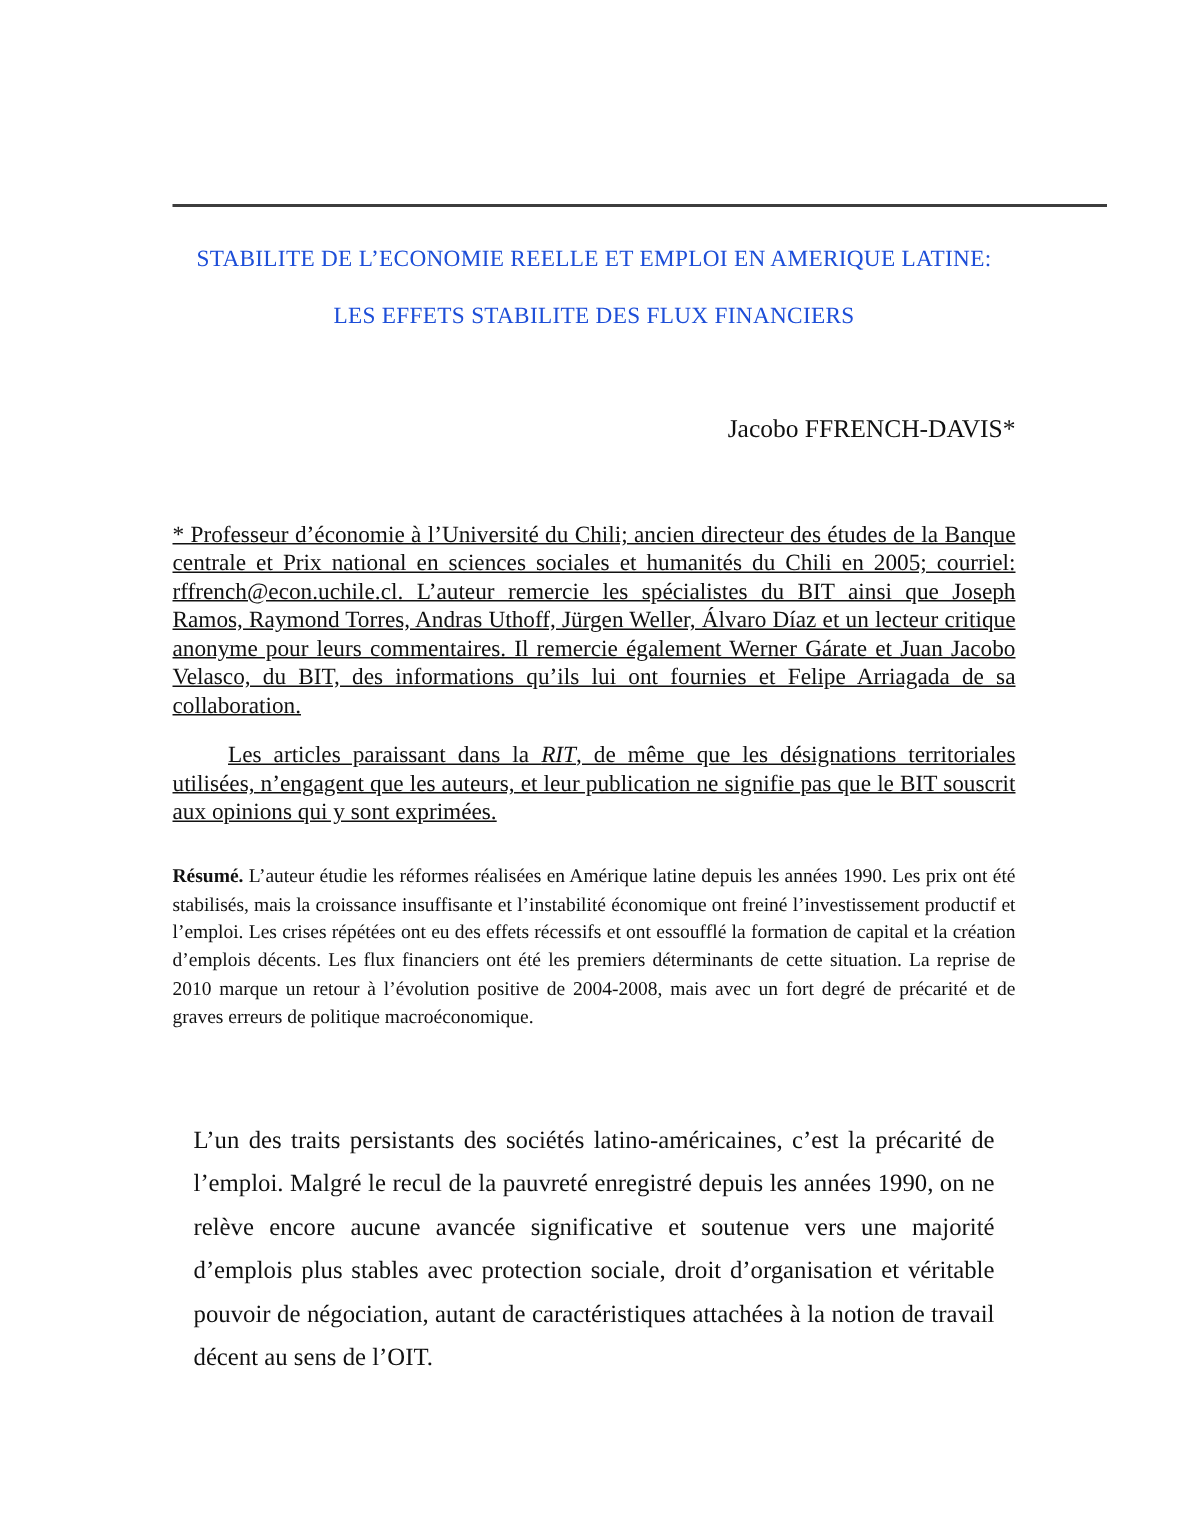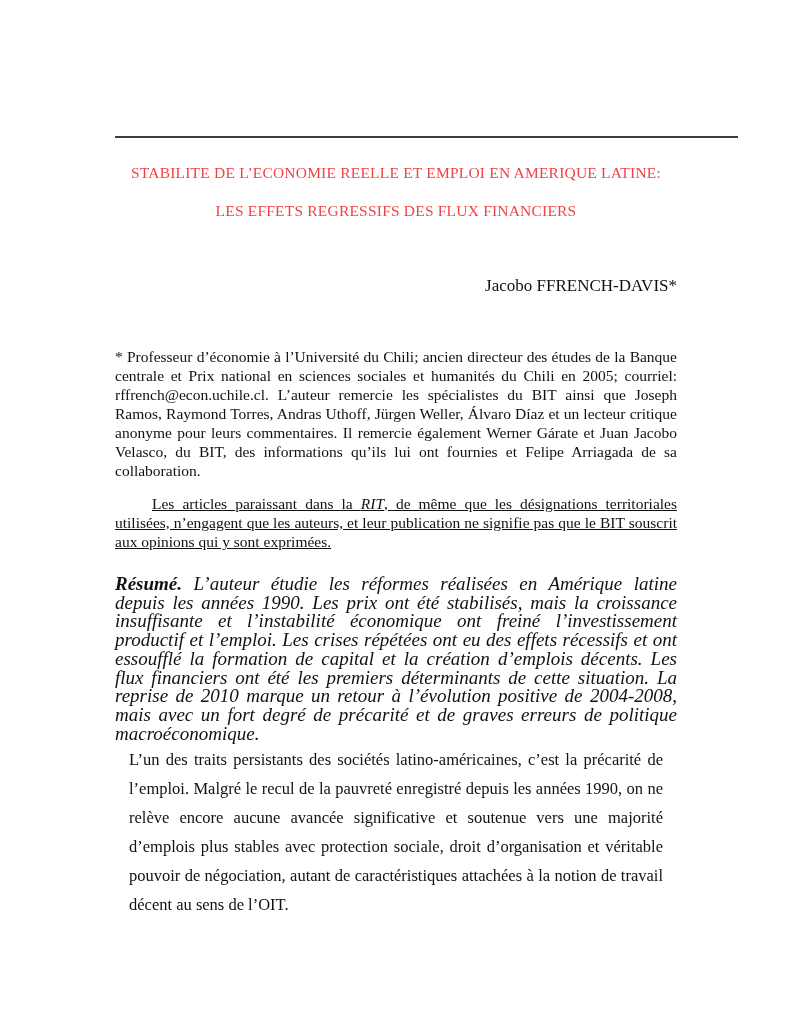--- a/index.html
+++ b/index.html
@@ -18,61 +18,60 @@
     font-size: 16px; white-space: nowrap;
   }
   .journal-line sup { font-size: 10px; vertical-align: 6px; line-height: 0; }
   .rule {
     position: absolute; left: 115px; top: 136px;
     width: 623px; height: 2px; background: #3d3d3d;
   }
   .title {
     position: absolute; left: 115px; width: 562px; margin: 0;
     text-align: center; font-size: 15.5px; font-weight: 400;
-    letter-spacing: 0.2px; color: #ef4444;
+    letter-spacing: 0.2px; color: #1d4ed8;
   }
   .title.l1 { top: 164px; }
   .title.l2 { top: 202px; }
   .author {
     position: absolute; left: 115px; top: 276px; width: 562px;
     text-align: right; font-size: 17px;
   }
   .footnote {
     position: absolute; left: 115px; top: 347px; width: 562px; margin: 0;
-    font-size: 15.5px; line-height: 19px; text-align: justify;
+    font-size: 15.5px; line-height: 19px; text-align: justify; text-decoration: underline;
   }
   .disclaimer {
     position: absolute; left: 115px; top: 494px; width: 562px; margin: 0;
     font-size: 15.5px; line-height: 19px; text-align: justify;
     text-indent: 37px;
     text-decoration: underline;
   }
   .abstract {
     position: absolute; left: 115px; top: 575px; width: 562px; margin: 0;
-    font-size: 19px; line-height: 18.7px; text-align: justify;
-    font-style: italic;
+    font-size: 13px; line-height: 18.7px; text-align: justify;
   }
   .abstract .label { font-weight: bold; }
   .bodytext {
     position: absolute; left: 115px; top: 731px; width: 562px;
     font-size: 16.5px; line-height: 29px; text-align: justify;
   }
   .bodytext p { margin: 14px; }
   .bodytext .p2 { text-indent: 37px; }
 </style>
 </head>
 <body>
 
 <div class="page">
 
 
   <div class="rule"></div>
 
   <h1 class="title l1">STABILITE DE L’ECONOMIE REELLE ET EMPLOI EN AMERIQUE LATINE:</h1>
-  <h1 class="title l2">LES EFFETS REGRESSIFS DES FLUX FINANCIERS</h1>
+  <h1 class="title l2">LES EFFETS STABILITE DES FLUX FINANCIERS</h1>
 
   <div class="author">Jacobo FFRENCH-DAVIS*</div>
 
   <p class="footnote">* Professeur d’économie à l’Université du Chili; ancien directeur des études de la Banque centrale et Prix national en sciences sociales et humanités du Chili en 2005; courriel: rffrench@econ.uchile.cl. L’auteur remercie les spécialistes du BIT ainsi que Joseph Ramos, Raymond Torres, Andras Uthoff, Jürgen Weller, Álvaro Díaz et un lecteur critique anonyme pour leurs commentaires. Il remercie également Werner Gárate et Juan Jacobo Velasco, du BIT, des informations qu’ils lui ont fournies et Felipe Arriagada de sa collaboration.</p>
 
   <p class="disclaimer"><span>Les articles paraissant dans la </span><span class="it">RIT</span><span>, de même que les désignations territoriales utilisées, n’engagent que les auteurs, et leur publication ne signifie pas que le BIT souscrit aux opinions qui y sont exprimées.</span></p>
 
   <p class="abstract"><b class="label">Résumé.</b><span> L’auteur étudie les réformes réalisées en Amérique latine depuis les années 1990. Les prix ont été stabilisés, mais la croissance insuffisante et l’instabilité économique ont freiné l’investissement productif et l’emploi. Les crises répétées ont eu des effets récessifs et ont essoufflé la formation de capital et la création d’emplois décents. Les flux financiers ont été les premiers déterminants de cette situation. La reprise de 2010 marque un retour à l’évolution positive de 2004-2008, mais avec un fort degré de précarité et de graves erreurs de politique macroéconomique.</span></p>
 
   <div class="bodytext">

